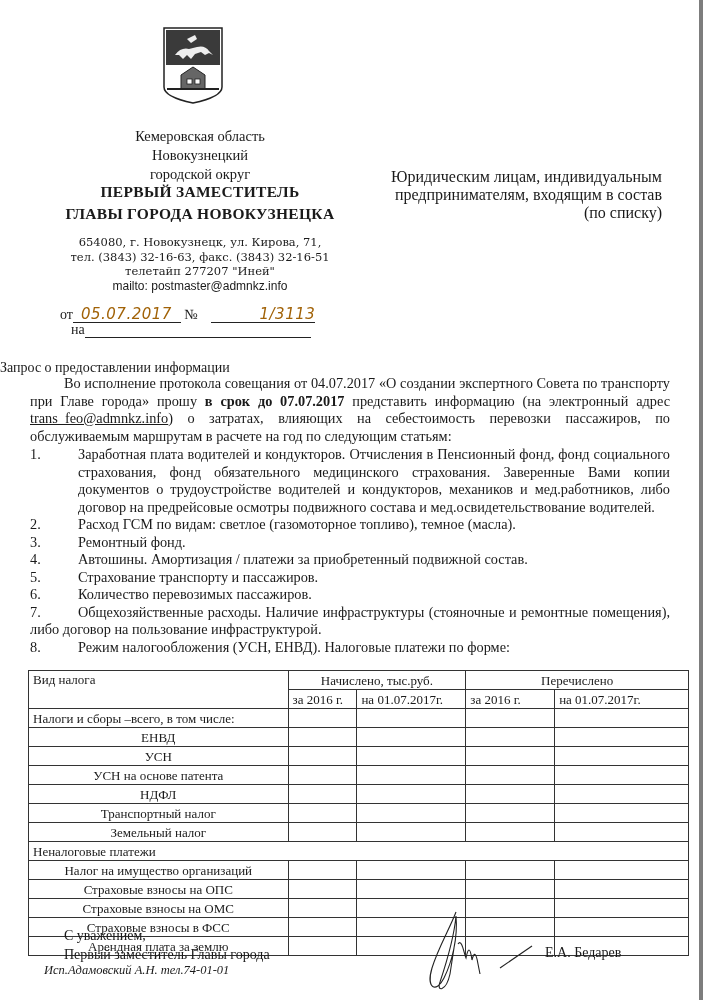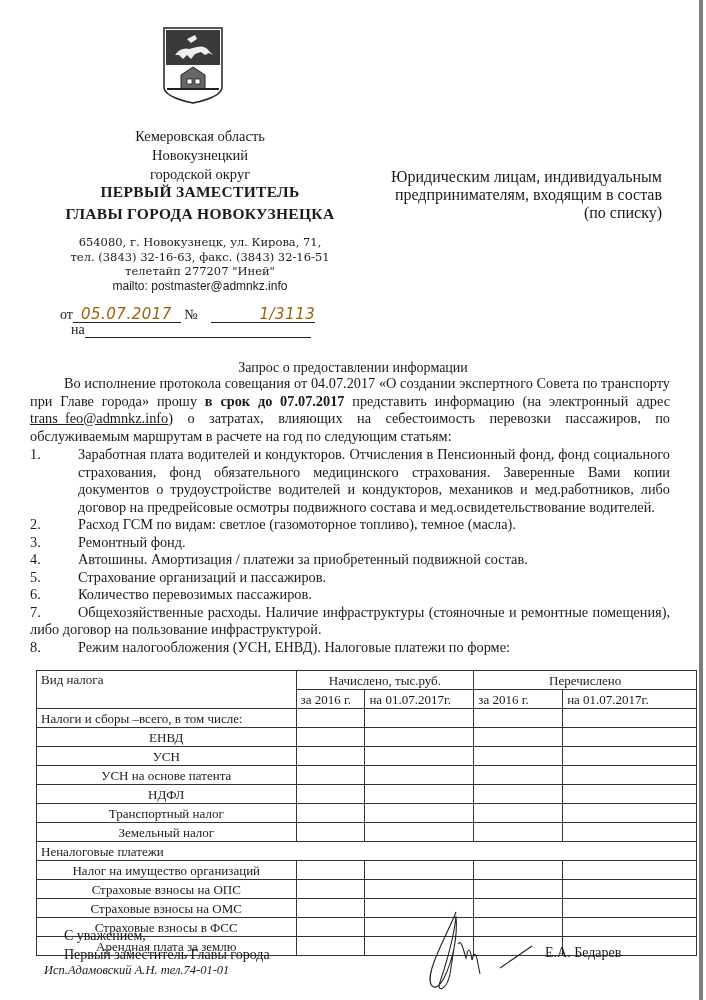--- a/index.html
+++ b/index.html
@@ -22,33 +22,33 @@
 
   .refline { left: 60px; font-size: 14px; }
   .ref-from { top: 305px; }
   .ref-to { top: 319px; }
   .uline { display: inline-block; border-bottom: 1px solid #222; vertical-align: bottom; height: 17px; }
   .hand { font-family: "DejaVu Sans", sans-serif; font-style: italic; font-size: 15px; color: #a16207; letter-spacing: 0.5px; padding-left: 8px; }
 
   .addressee { left: 390px; top: 168px; width: 272px; text-align: right; font-size: 16px; line-height: 18px; }
 
   .body-txt { font-size: 14.3px; line-height: 17.5px; }
-  .title { top: 359px; left: 0; width: 706px; text-align: center; font-size: 14px; }
+  .title { top: 359px; left: 0; width: 706px; font-size: 14px; }
   .intro { top: 375px; left: 30px; width: 640px; text-align: justify; }
   .intro .indent { padding-left: 34px; }
   .link { text-decoration: underline; }
 
   .items { top: 446px; left: 30px; width: 640px; }
   .item { position: relative; padding-left: 48px; text-align: justify; }
   .item .num { position: absolute; left: 0; top: 0; }
   .item .cont { }
 
   table.tax {
     position: absolute; left: 28px; top: 670px; width: 661px;
-    border-collapse: collapse; font-size: 13px; line-height: 15px; margin-left: 8px;
+    border-collapse: collapse; font-size: 13px; line-height: 15px;
   }
   table.tax td {
     border: 1px solid #333; padding: 1px 4px; height: 16px; vertical-align: middle;
   }
   table.tax .c { text-align: center; }
   table.tax .hdr-row td { height: 16px; }
 
   .closing { left: 64px; top: 926px; font-size: 14px; line-height: 19px; }
   .ispol { left: 44px; top: 963px; font-size: 12.5px; font-style: italic; }
   .signer { left: 545px; top: 945px; font-size: 14px; }
@@ -105,21 +105,21 @@
 
 <div class="abs body-txt intro">
   <span class="indent"></span><span>Во исполнение протокола совещания от 04.07.2017 «О создании экспертного Совета по транспорту при Главе города» прошу </span><b>в срок до 07.07.2017</b><span> представить информацию  (на электронный адрес </span><span class="link">trans_feo@admnkz.info</span><span>) о затратах, влияющих на себестоимость перевозки пассажиров, по обслуживаемым маршрутам в расчете на год по следующим статьям:</span>
 </div>
 
 <div class="abs body-txt items">
   <div class="item"><span class="num">1.</span><span class="cont">Заработная плата водителей и кондукторов. Отчисления в Пенсионный фонд, фонд социального страхования, фонд обязательного медицинского страхования. Заверенные Вами копии документов о трудоустройстве водителей и кондукторов, механиков и мед.работников, либо договор на предрейсовые осмотры подвижного состава и мед.освидетельствование водителей.</span></div>
   <div class="item"><span class="num">2.</span><span>Расход ГСМ по видам: светлое (газомоторное топливо), темное (масла).</span></div>
   <div class="item"><span class="num">3.</span><span>Ремонтный фонд.</span></div>
   <div class="item"><span class="num">4.</span><span>Автошины.  Амортизация / платежи за приобретенный подвижной состав.</span></div>
-  <div class="item"><span class="num">5.</span><span>Страхование организаций и пассажиров.</span></div>
+  <div class="item"><span class="num">5.</span><span>Страхование транспорту и пассажиров.</span></div>
   <div class="item"><span class="num">6.</span><span>Количество перевозимых пассажиров.</span></div>
   <div class="item" style="padding-left:0; text-indent:48px;"><span class="num" style="text-indent:0;">7.</span><span>Общехозяйственные расходы. Наличие инфраструктуры (стояночные и ремонтные помещения), либо договор на пользование инфраструктурой.</span></div>
   <div class="item"><span class="num">8.</span><span>Режим налогообложения (УСН, ЕНВД). Налоговые платежи по форме:</span></div>
 </div>
 
 <table class="tax">
   <colgroup>
     <col style="width:260px">
       <col style="width:69px">
       <col style="width:109px">

